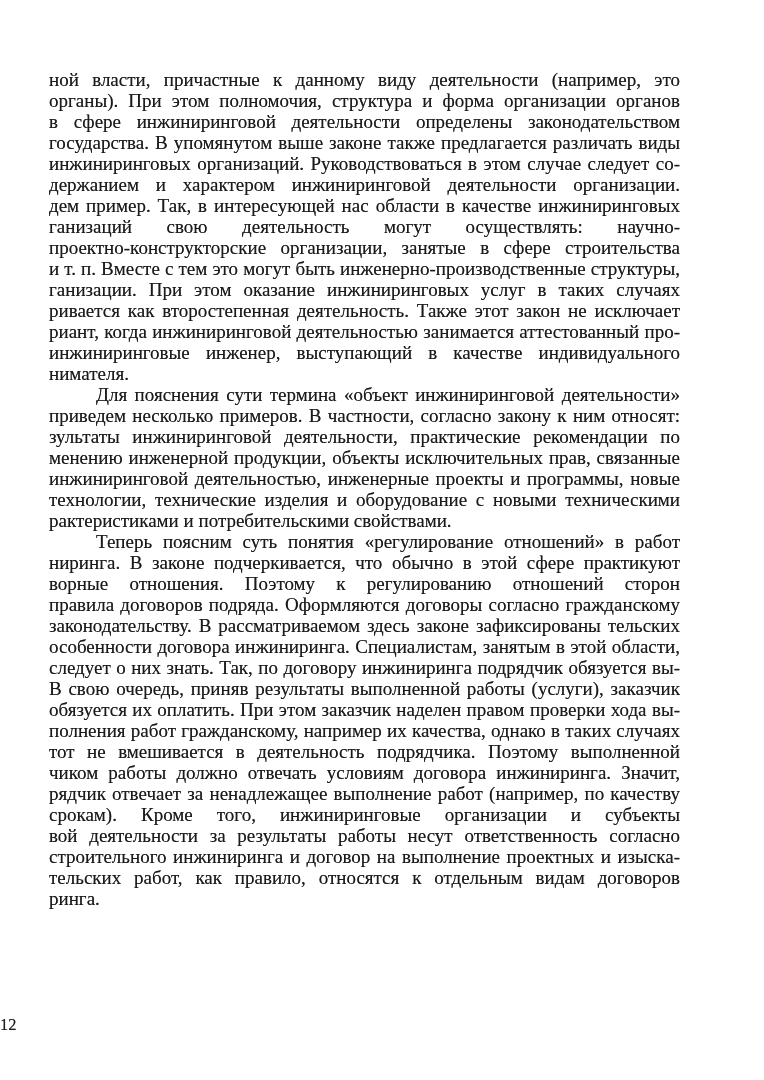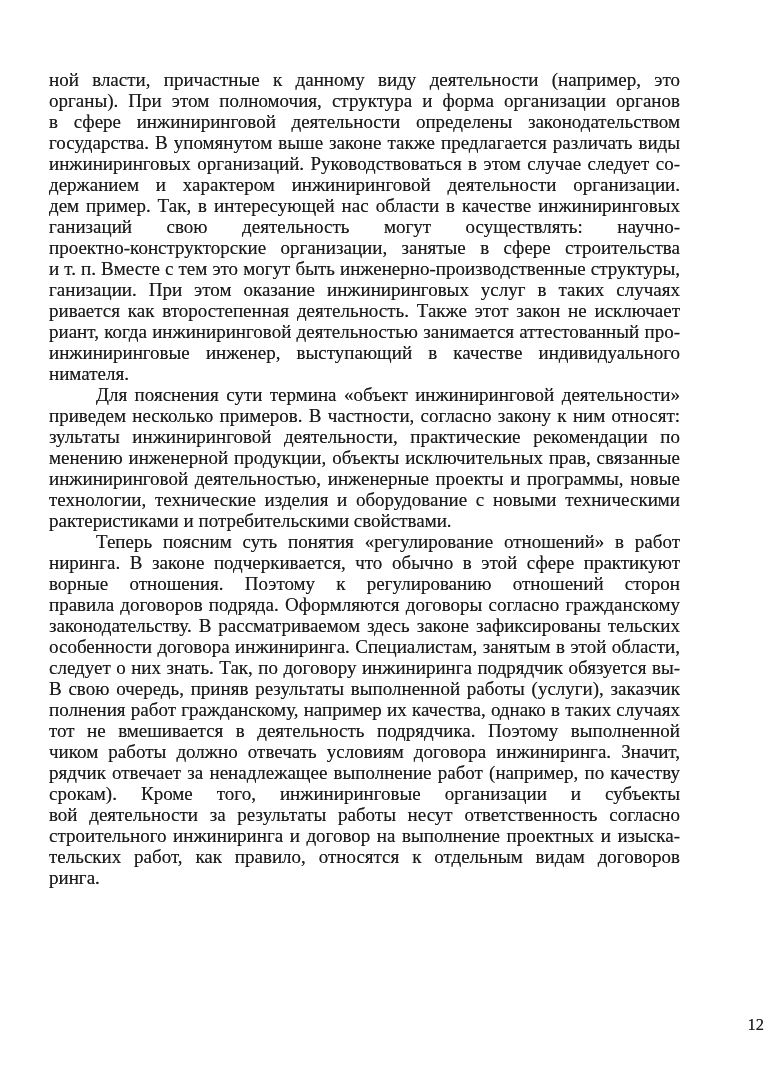--- a/index.html
+++ b/index.html
@@ -36,21 +36,21 @@
     text-align-last: left;
   }
   .line.indent {
     text-indent: 47px;
   }
   .page-number {
     position: absolute;
     top: 1014px;
     left: 0;
     width: 764px;
-    text-align: right;
+    text-align: left;
     font-size: 16.5px;
     line-height: 21px;
     text-shadow: 0 0 0.45px rgba(0,0,0,0.55);
   }
 </style>
 </head>
 <body>
 
 <div class="page" style="background: rgb(255, 255, 255); color: rgb(27, 27, 27);">
   <div class="textblock">
@@ -77,20 +77,21 @@
       <div class="line">технологии, технические изделия и оборудование с новыми техническими ха-</div>
       <div class="line last">рактеристиками и потребительскими свойствами.</div>
       <div class="line indent">Теперь поясним суть понятия «регулирование отношений» в работ инжи-</div>
       <div class="line">ниринга. В законе подчеркивается, что обычно в этой сфере практикуют дого-</div>
       <div class="line">ворные отношения. Поэтому к регулированию отношений сторон применяются</div>
       <div class="line">правила договоров подряда. Оформляются договоры согласно гражданскому</div>
       <div class="line">законодательству. В рассматриваемом здесь законе зафиксированы тельских</div>
       <div class="line">особенности договора инжиниринга. Специалистам, занятым в этой области,</div>
       <div class="line">следует о них знать. Так, по договору инжиниринга подрядчик обязуется вы-</div>
       <div class="line">В свою очередь, приняв результаты выполненной работы (услуги), заказчик</div>
+      <div class="line">обязуется их оплатить. При этом заказчик наделен правом проверки хода вы-</div>
       <div class="line">полнения работ гражданскому, например их качества, однако в таких случаях</div>
       <div class="line">тот не вмешивается в деятельность подрядчика. Поэтому выполненной подряд-</div>
       <div class="line">чиком работы должно отвечать условиям договора инжиниринга. Значит, под-</div>
       <div class="line">рядчик отвечает за ненадлежащее выполнение работ (например, по качеству и</div>
       <div class="line">срокам). Кроме того, инжиниринговые организации и субъекты инжиниринго-</div>
       <div class="line">вой деятельности за результаты работы несут ответственность согласно законо-</div>
       <div class="line">строительного инжиниринга и договор на выполнение проектных и изыска-</div>
       <div class="line">тельских работ, как правило, относятся к отдельным видам договоров инжини-</div>
       <div class="line last">ринга.</div>
     </div>

